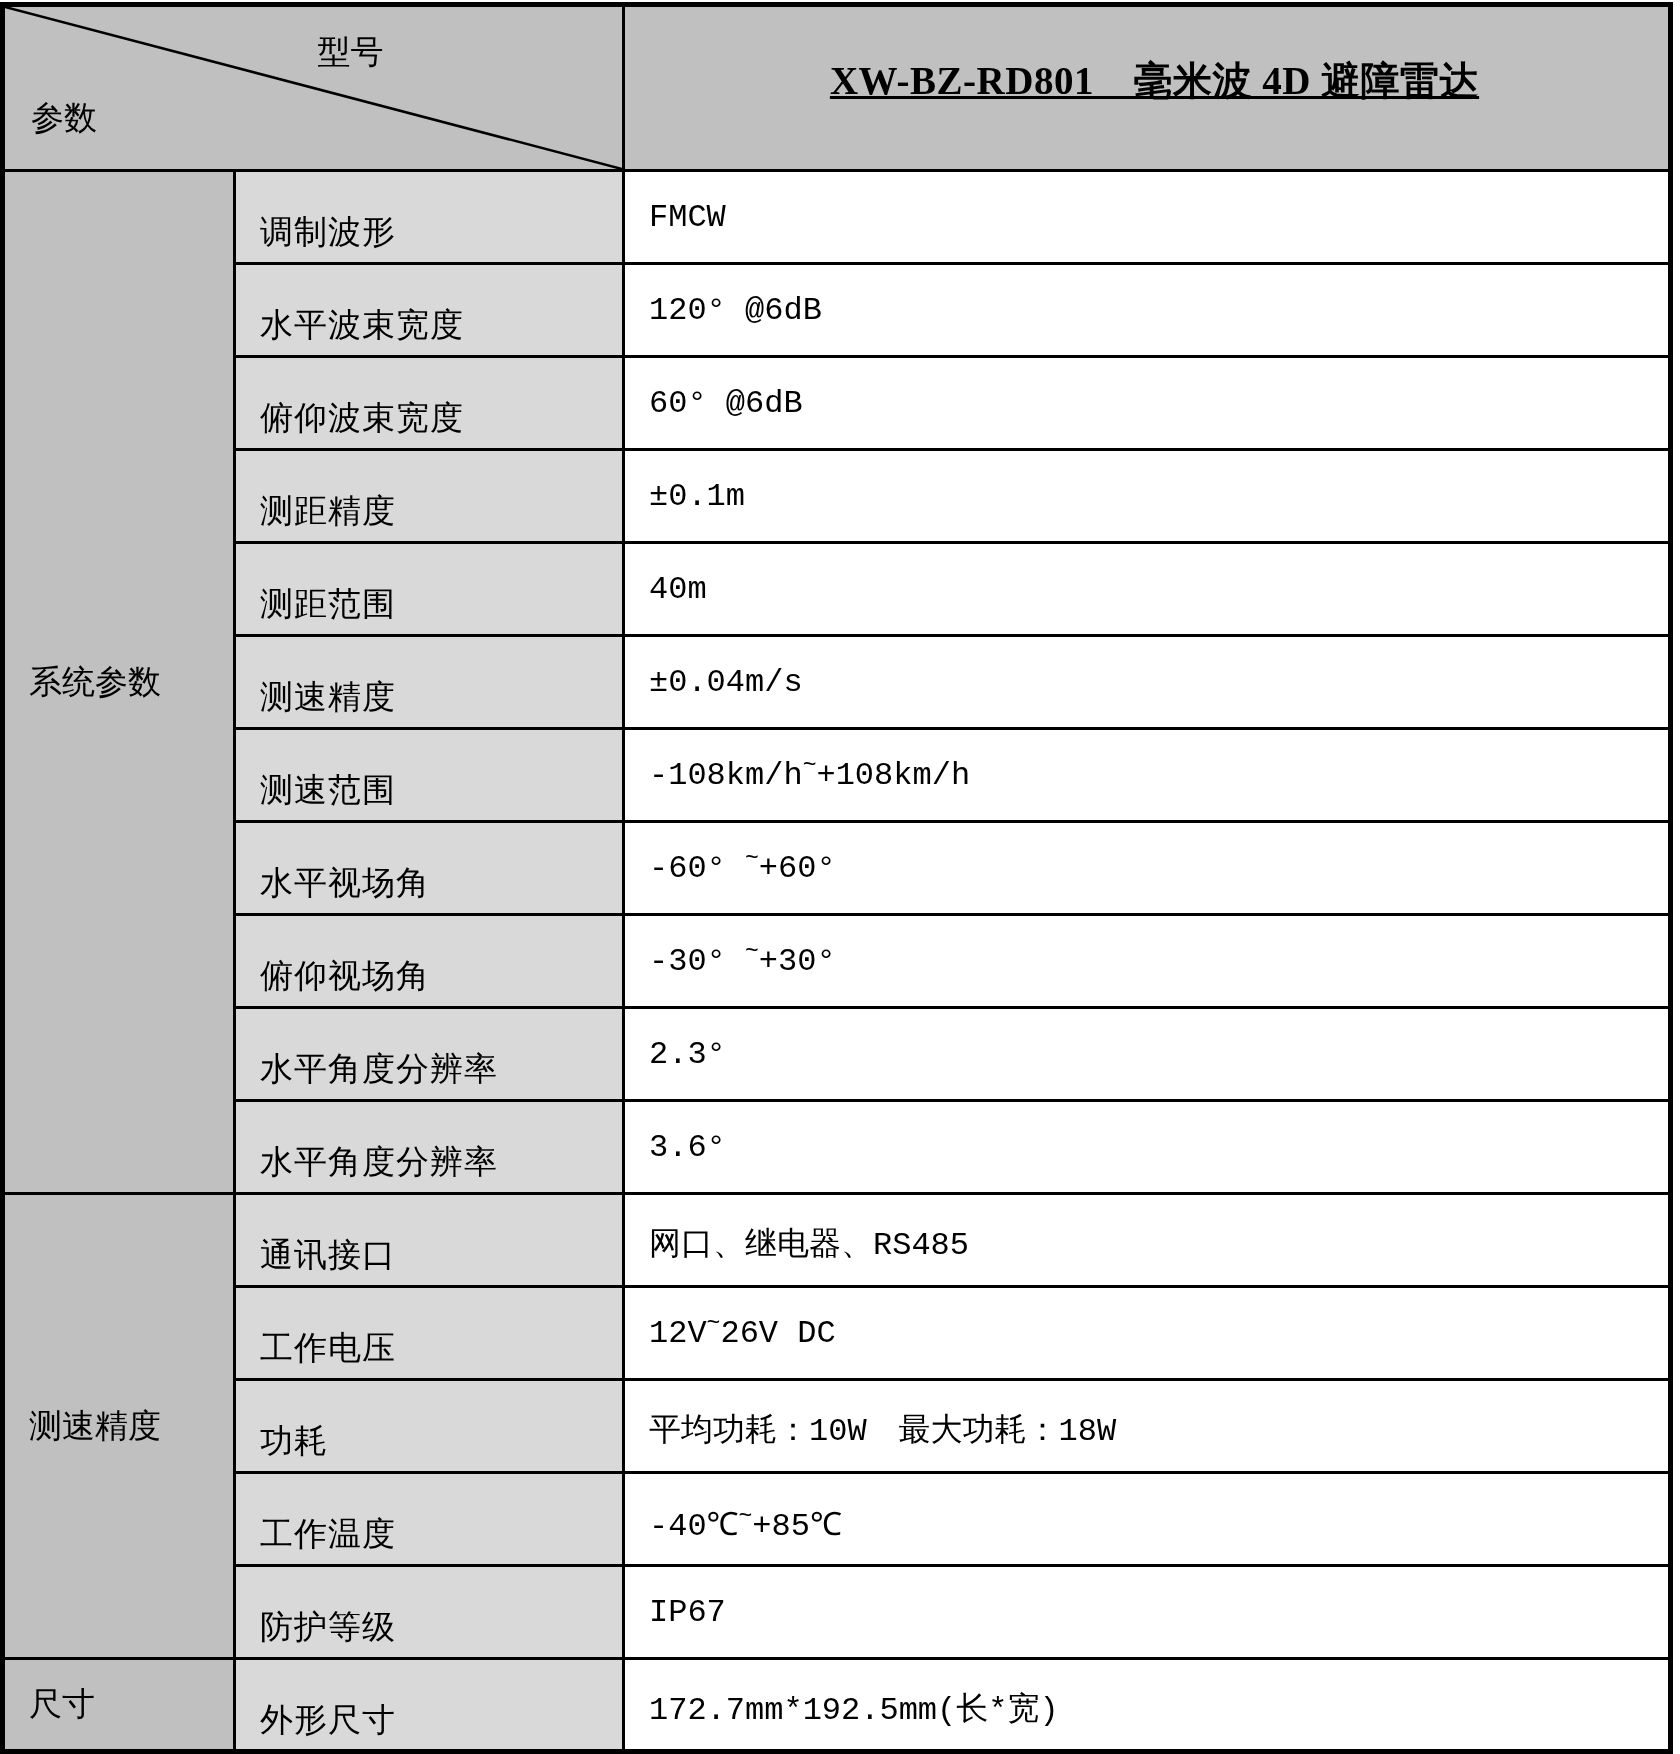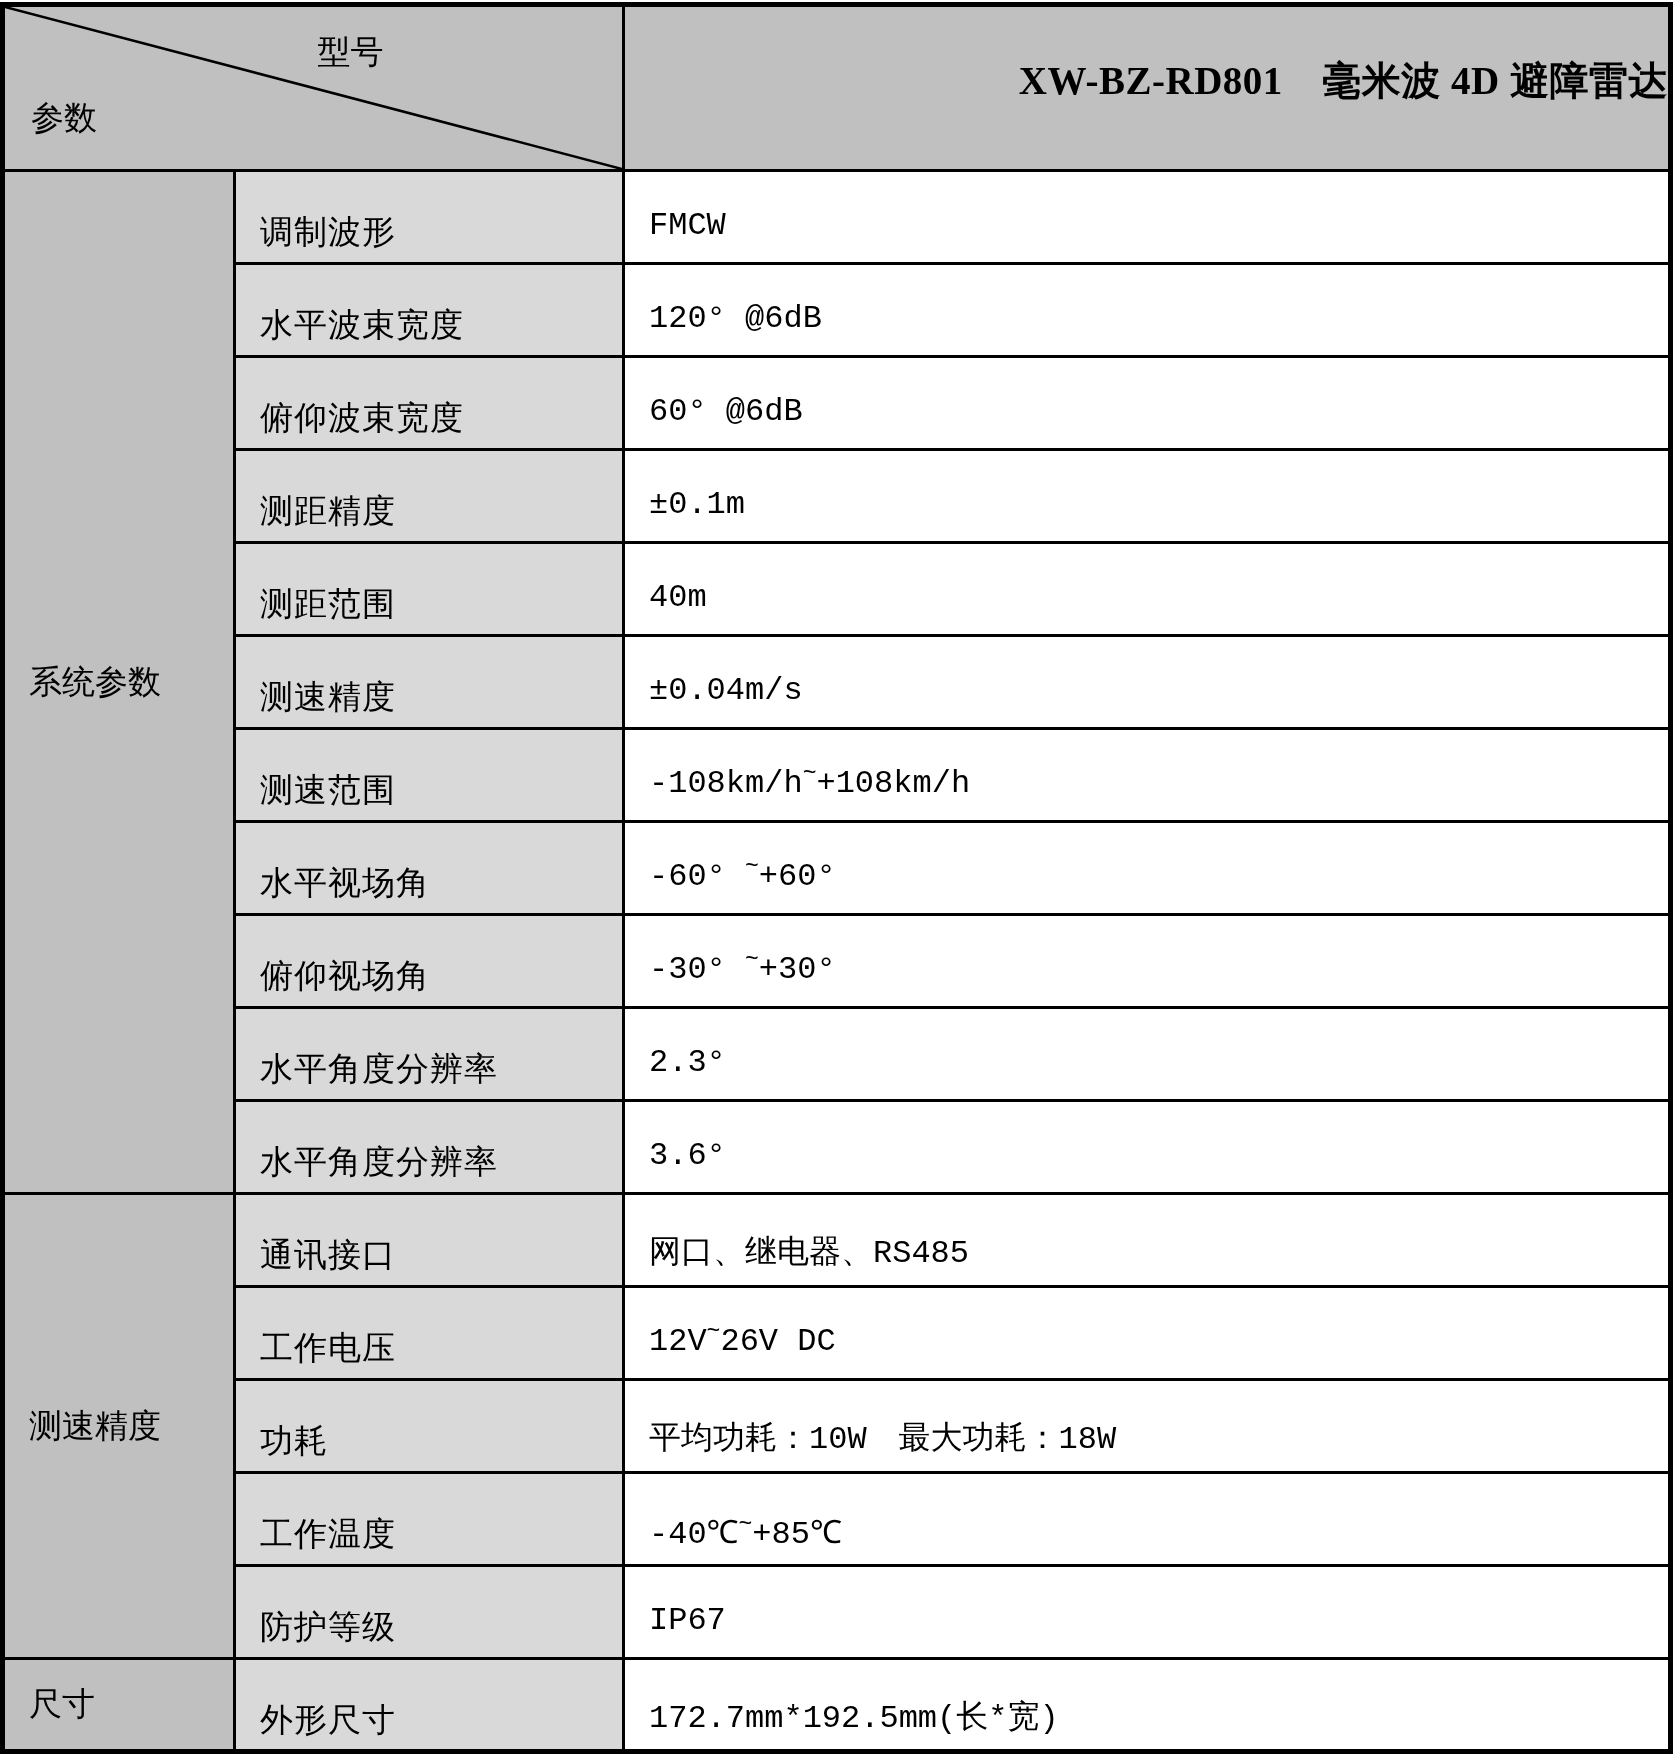--- a/index.html
+++ b/index.html
@@ -35,46 +35,47 @@
   .diag-label{
     position:absolute;
     font:33px "Liberation Serif","DejaVu Serif",serif;
     color:var(--text);
     white-space:nowrap;
   }
   .diag-label.model{top:23px;left:56%;transform:translateX(-50%);font-family:Liberation Serif, serif;}
   .diag-label.param{bottom:28px;left:26px;}
   th.title-cell{
     background:var(--header-bg);
-    text-align:right;
+    text-align:center;
     vertical-align:middle;
     padding:0 0 14px 16px;
     font:bold 39px "Liberation Serif","DejaVu Serif",serif;
     letter-spacing:.5px;
+    text-decoration:underline;
   }
   td.group{
     background:var(--group-bg);
     vertical-align:middle;
     text-align:left;
     padding-left:24px;
     font:33px "Liberation Serif","DejaVu Serif",serif;
   }
   td.pname{
     background:var(--param-bg);
     vertical-align:top;
     text-align:left;
     padding:38px 8px 0 24px;
     font:33px "Liberation Serif","DejaVu Serif",serif;
     letter-spacing:1px;
   }
   td.pval{
     background:var(--value-bg);
     vertical-align:top;
     text-align:left;
-    padding:35px 8px 0 24px;
+    padding:27px 8px 0 24px;
     font:32px "Liberation Mono","DejaVu Sans Mono",monospace;
   }
   td.pval sup{font-size:.72em;line-height:0;}
 </style>
 </head>
 <body>
 
 <table class="spec">
   <colgroup>
     <col style="width:232px">

